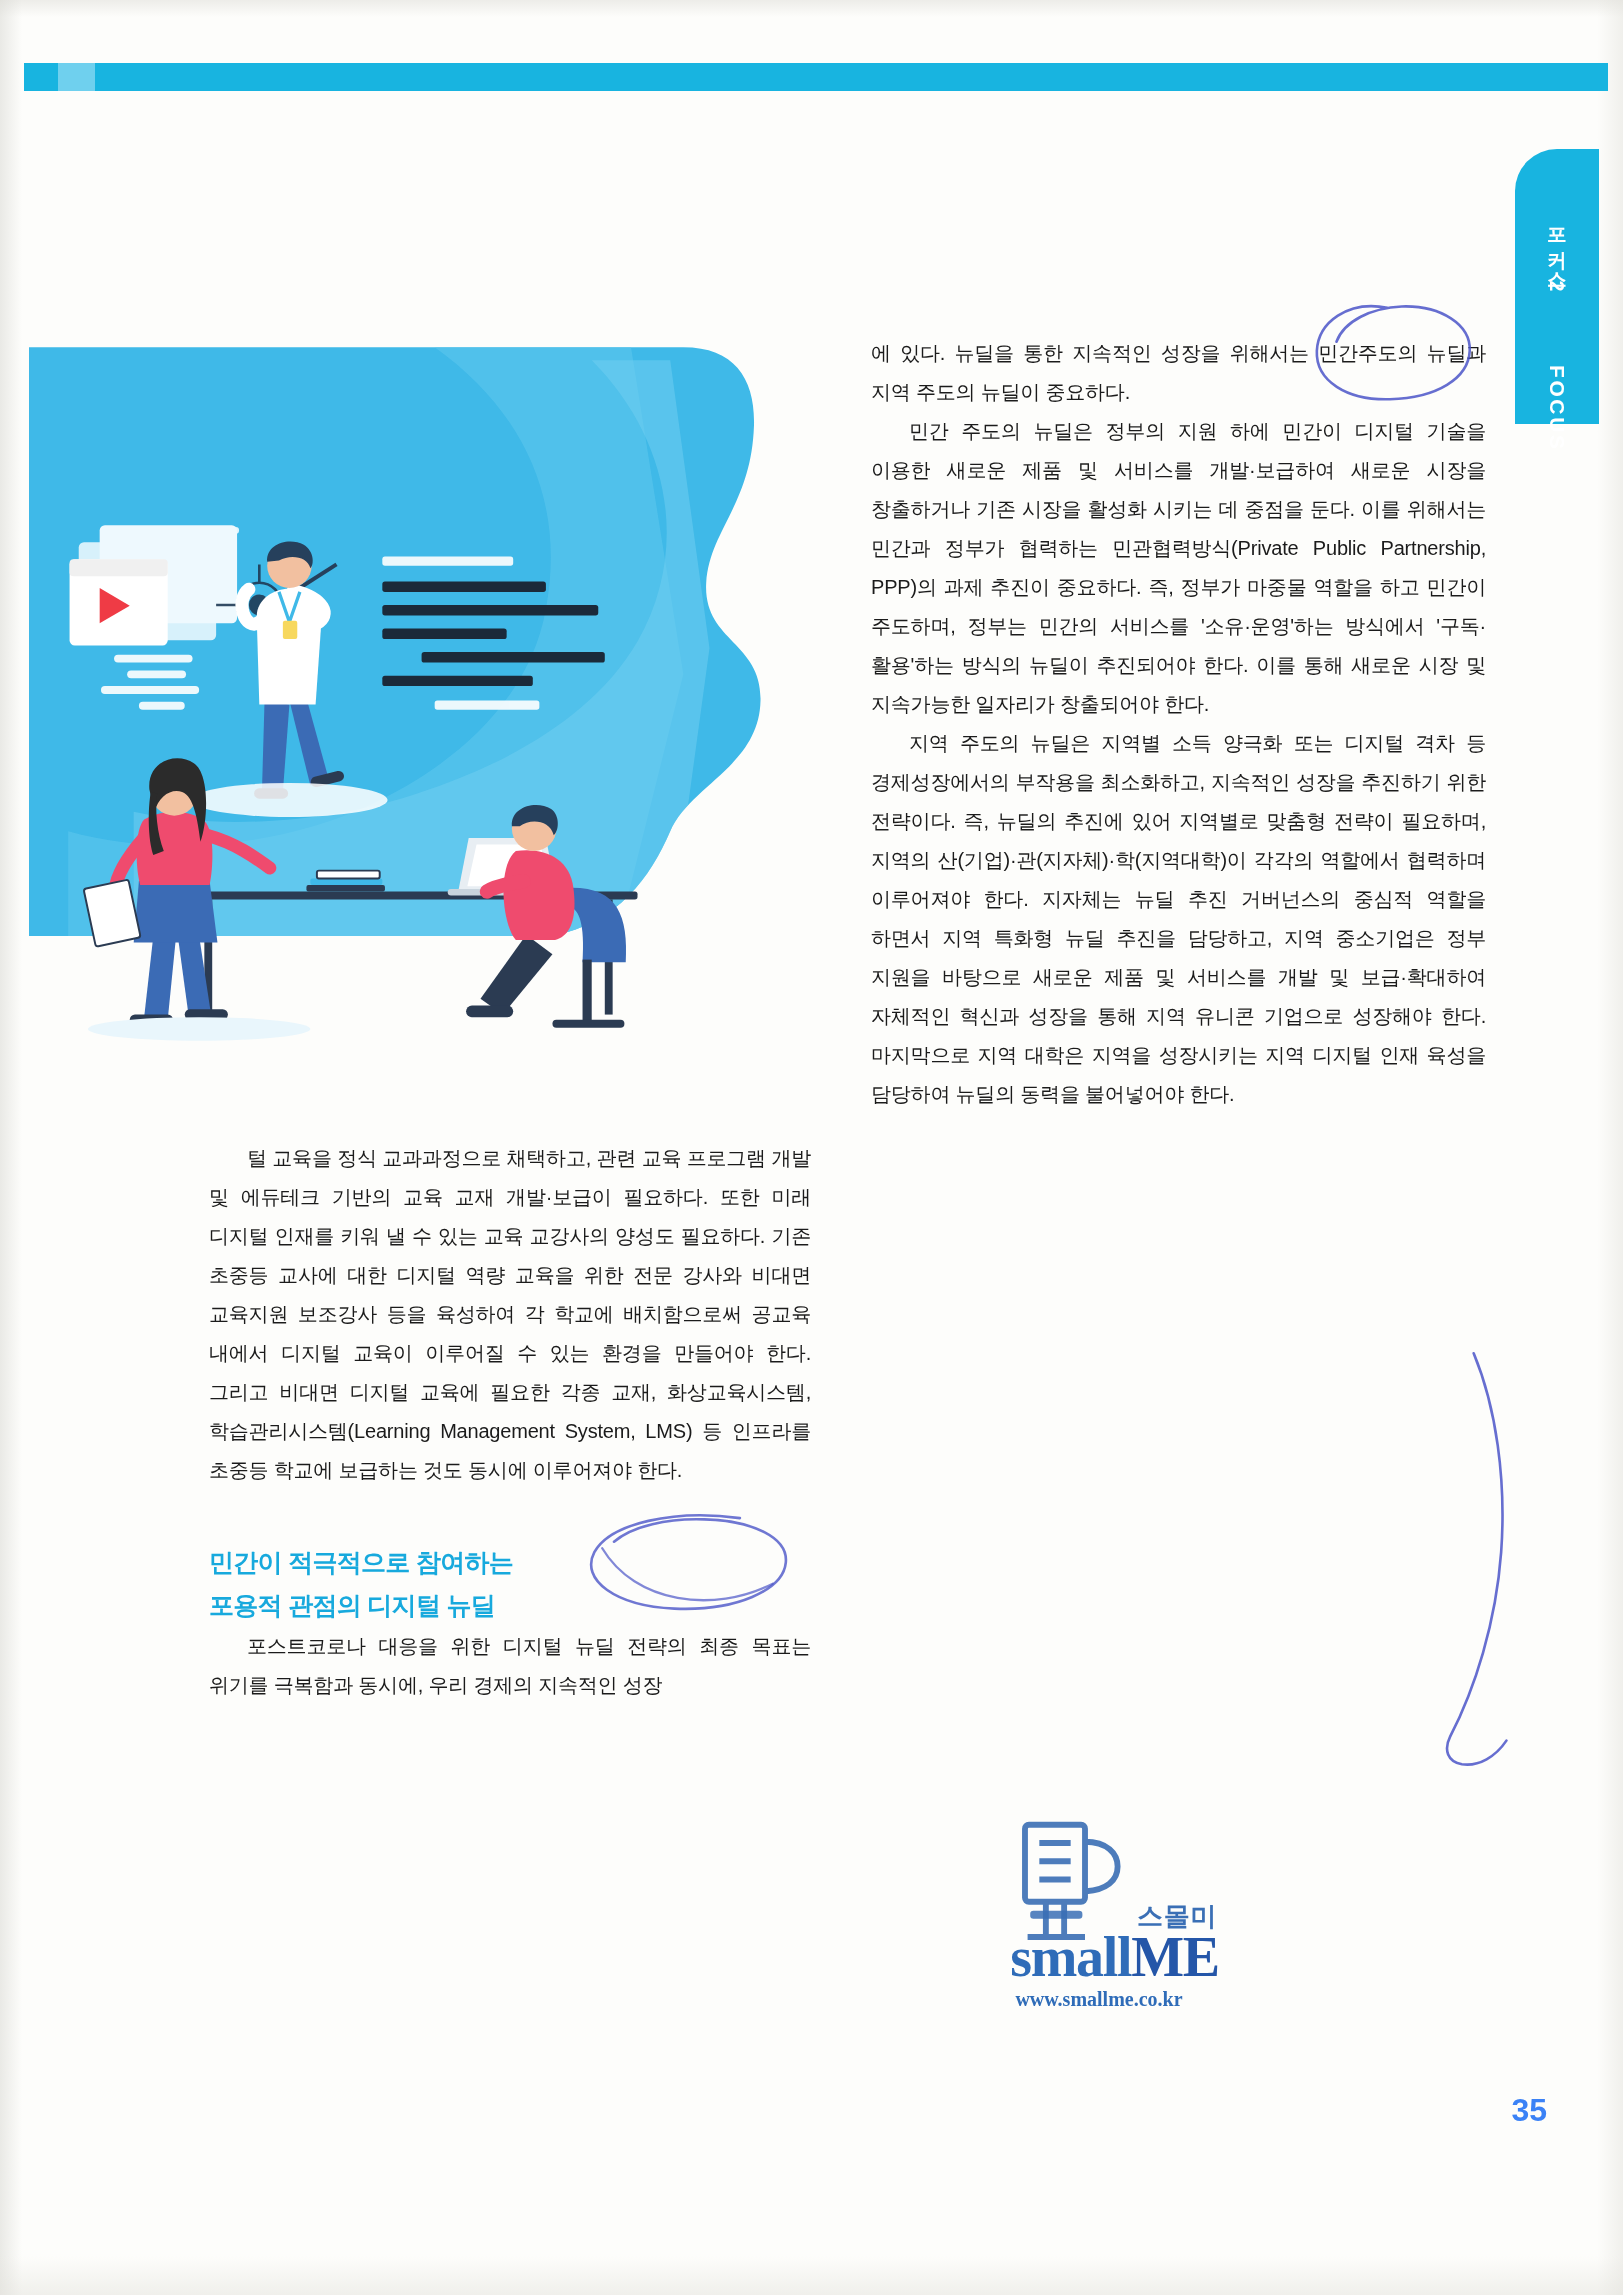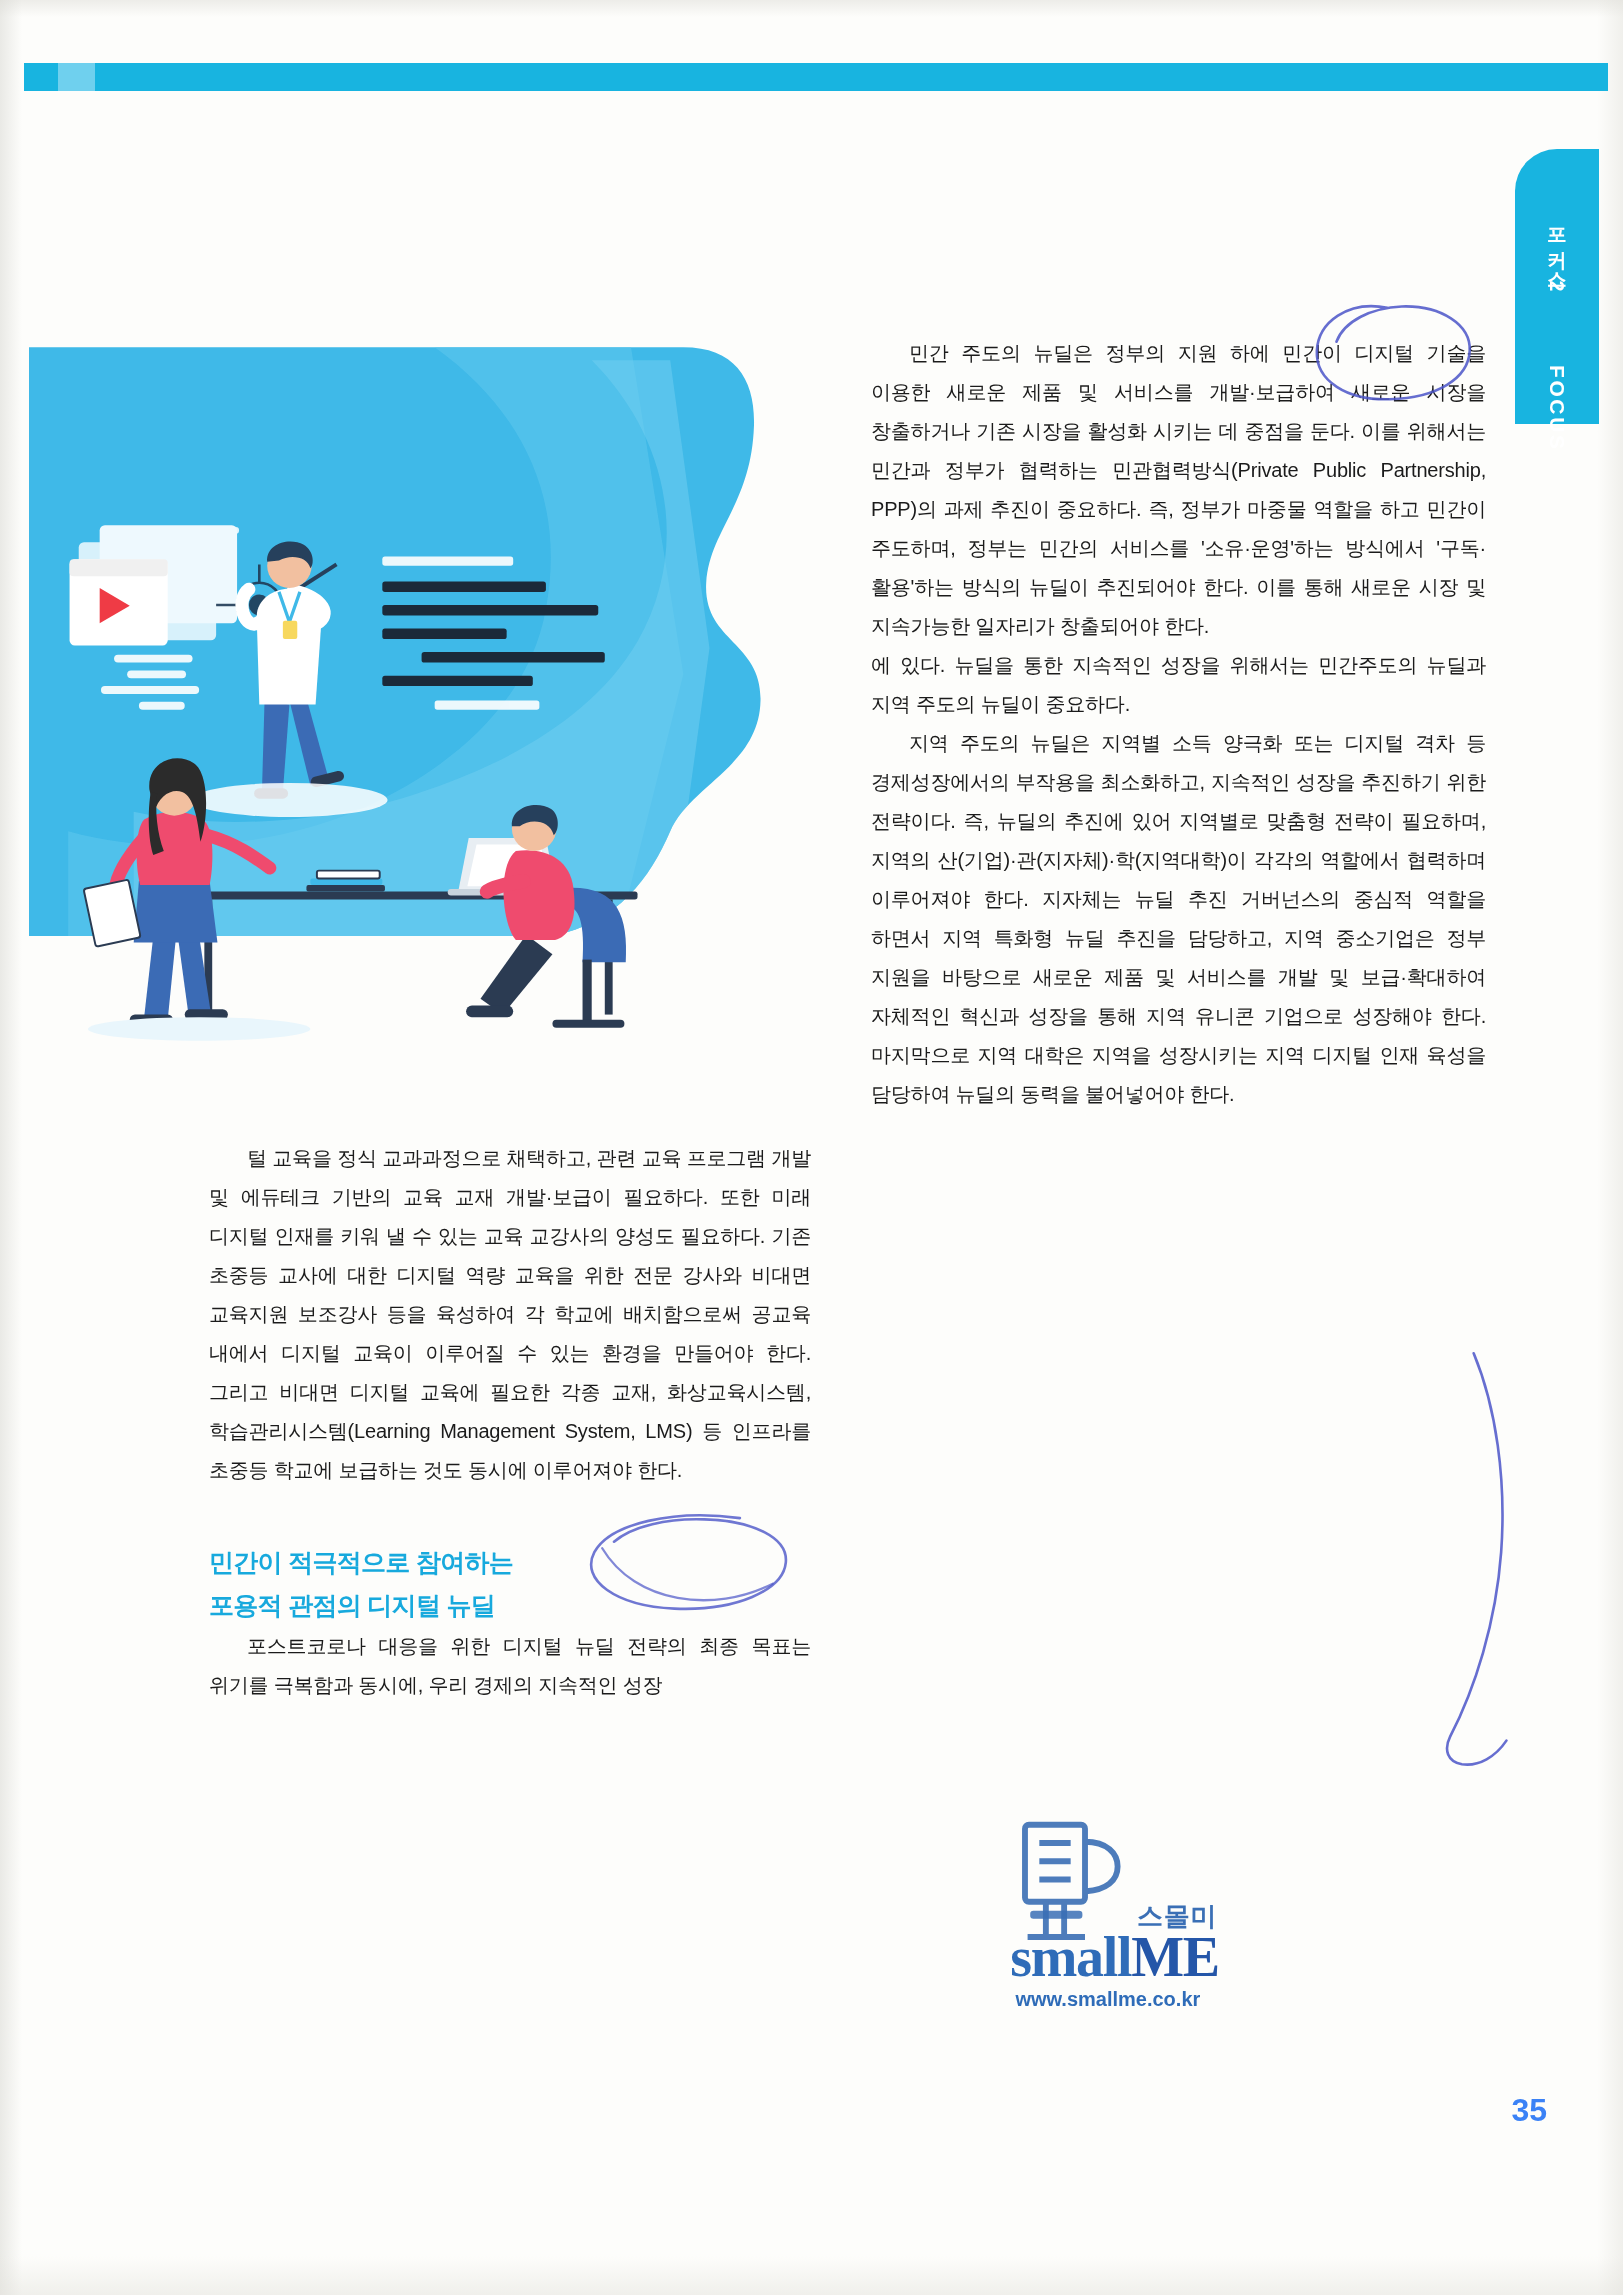--- a/index.html
+++ b/index.html
@@ -180,21 +180,21 @@
     letter-spacing: -1.3px;
     font-family: Liberation Serif, serif;
   }
   .logo-main .me { color: #2456a8; }
   .logo-url {
     position: absolute;
     left: 14.4px; top: 175px;
     font-size: 20px;
     font-weight: 700;
     color: #2f6cb8;
-    font-family: Liberation Sans, sans-serif;
+    font-family: Liberation Serif, serif;
   }
 
   .page-number {
     position: absolute;
     right: 76px;
     top: 2092px;
     font-size: 32px;
     font-weight: 700;
     color: #3b82f6;
     font-family: Liberation Sans, sans-serif;
@@ -371,22 +371,22 @@
 
     <div class="heading-kr">
       <span class="ln">민간이 적극적으로 참여하는</span>
       <span class="ln">포용적 관점의 디지털 뉴딜</span>
     </div>
 
     <p class="body after-heading">포스트코로나 대응을 위한 디지털 뉴딜 전략의 최종 목표는 위기를 극복함과 동시에, 우리 경제의 지속적인 성장</p>
   </div>
 
   <div class="col-right">
+    <p class="body cont">에 있다. 뉴딜을 통한 지속적인 성장을 위해서는 민간주도의 뉴딜과 지역 주도의 뉴딜이 중요하다.</p>
     <p class="body">민간 주도의 뉴딜은 정부의 지원 하에 민간이 디지털 기술을 이용한 새로운 제품 및 서비스를 개발·보급하여 새로운 시장을 창출하거나 기존 시장을 활성화 시키는 데 중점을 둔다. 이를 위해서는 민간과 정부가 협력하는 민관협력방식(Private Public Partnership, PPP)의 과제 추진이 중요하다. 즉, 정부가 마중물 역할을 하고 민간이 주도하며, 정부는 민간의 서비스를 '소유·운영'하는 방식에서 '구독·활용'하는 방식의 뉴딜이 추진되어야 한다. 이를 통해 새로운 시장 및 지속가능한 일자리가 창출되어야 한다.</p>
-    <p class="body cont">에 있다. 뉴딜을 통한 지속적인 성장을 위해서는 민간주도의 뉴딜과 지역 주도의 뉴딜이 중요하다.</p>
     <p class="body">지역 주도의 뉴딜은 지역별 소득 양극화 또는 디지털 격차 등 경제성장에서의 부작용을 최소화하고, 지속적인 성장을 추진하기 위한 전략이다. 즉, 뉴딜의 추진에 있어 지역별로 맞춤형 전략이 필요하며, 지역의 산(기업)·관(지자체)·학(지역대학)이 각각의 역할에서 협력하며 이루어져야 한다. 지자체는 뉴딜 추진 거버넌스의 중심적 역할을 하면서 지역 특화형 뉴딜 추진을 담당하고, 지역 중소기업은 정부 지원을 바탕으로 새로운 제품 및 서비스를 개발 및 보급·확대하여 자체적인 혁신과 성장을 통해 지역 유니콘 기업으로 성장해야 한다. 마지막으로 지역 대학은 지역을 성장시키는 지역 디지털 인재 육성을 담당하여 뉴딜의 동력을 불어넣어야 한다.</p>
   </div>
 
   <div class="ink" style="left:1309px; top:288px; width:196px; height:131px;">
     <svg width="196" height="131" viewBox="0 0 300 200" xmlns="http://www.w3.org/2000/svg">
       <path d="M120,30 C60,18 14,52 12,96 C10,142 58,172 124,170 C196,168 244,138 246,96
                C248,56 202,26 142,28 C96,30 54,50 42,82" fill="none" stroke="#4b55c8" stroke-width="4" stroke-linecap="round" opacity="0.85"></path>
     </svg>
   </div>
 

